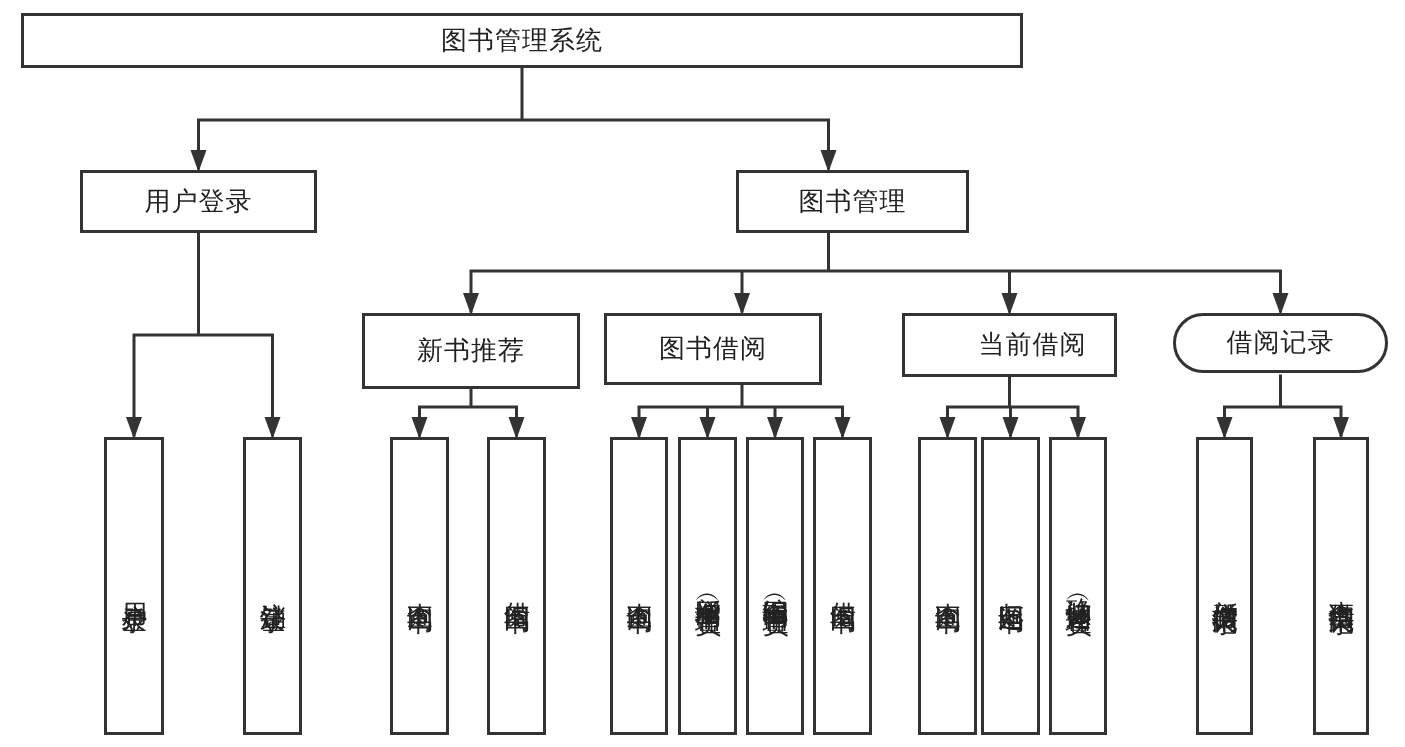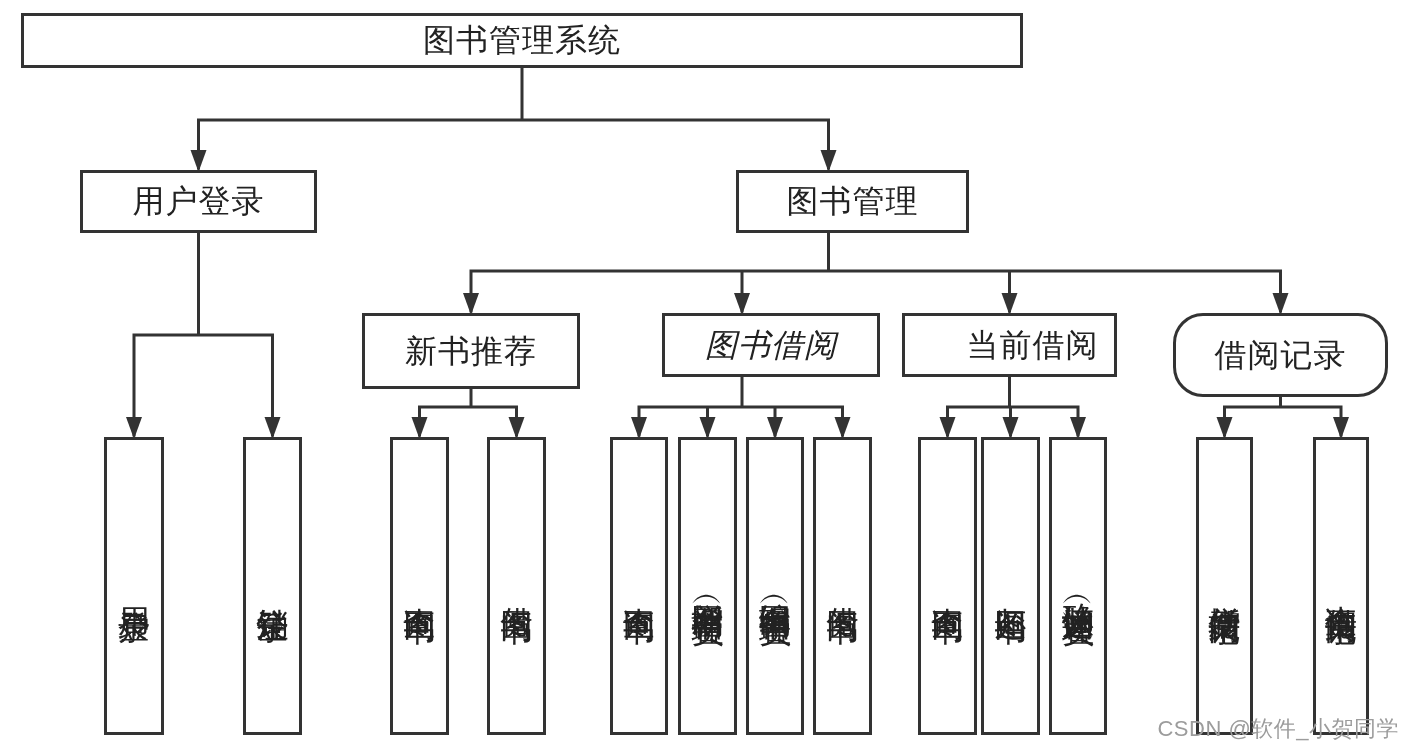--- a/index.html
+++ b/index.html
@@ -18,21 +18,21 @@
   }
   svg.connectors{position:absolute;left:0;top:0;z-index:1;}
   .node{
     position:absolute;
     box-sizing:border-box;
     border:3px solid var(--line);
     background:#fff;
     display:flex;
     align-items:center;
     justify-content:center;
-    font-size:32px;
+    font-size:26px;
     color:var(--text);
     z-index:2;
     letter-spacing:1px;
     text-align:center;
     line-height:1.15;
   }
   .node.vertical{
     writing-mode:vertical-rl;
     text-orientation:mixed;
     letter-spacing:2px;
@@ -78,31 +78,30 @@
       <polygon points="1070,417 1086,417 1078,439" fill="#333333"></polygon>
       <path d="M 1280.5 376 L 1280.5 407 M 1224.5 407 L 1341 407 M 1224.5 407 L 1224.5 435 M 1341 407 L 1341 435" fill="none" stroke="#333333" stroke-width="3" stroke-linecap="square"></path>
       <polygon points="1216.5,417 1232.5,417 1224.5,439" fill="#333333"></polygon>
       <polygon points="1333,417 1349,417 1341,439" fill="#333333"></polygon>
     </svg>
   <div id="nodes">
       <div class="node" style="left: 21px; top: 13px; width: 1002px; height: 55px;">图书管理系统</div>
       <div class="node" style="left: 80px; top: 170px; width: 237px; height: 63px;">用户登录</div>
       <div class="node" style="left: 712px; top: 170px; width: 233px; height: 63px; margin-left: 24px;">图书管理</div>
       <div class="node" style="left: 362px; top: 313px; width: 218px; height: 76px;">新书推荐</div>
-      <div class="node" style="left: 662px; top: 313px; width: 218px; height: 64px; font-style: italic;">图书借阅</div>
+      <div class="node" style="left: 604px; top: 313px; width: 218px; height: 72px;">图书借阅</div>
       <div class="node" style="left: 902px; top: 313px; width: 215px; height: 64px; padding-left: 46px;">当前借阅</div>
-      <div class="node" style="left: 1173px; top: 313px; width: 215px; height: 84px; border-radius: 30px;">借阅记录</div>
+      <div class="node" style="left: 1173px; top: 313px; width: 215px; height: 60px; border-radius: 30px;">借阅记录</div>
       <div class="node vertical" style="left: 104px; top: 437px; width: 60px; height: 298px;">用户登录</div>
       <div class="node vertical" style="left: 243px; top: 437px; width: 59px; height: 298px;">注销登录</div>
       <div class="node vertical" style="left: 390px; top: 437px; width: 59px; height: 298px;">查询图书</div>
       <div class="node vertical" style="left: 487px; top: 437px; width: 59px; height: 298px;">借阅图书</div>
       <div class="node vertical" style="left: 610px; top: 437px; width: 58px; height: 298px;">查询图书</div>
       <div class="node vertical" style="left: 678px; top: 437px; width: 59px; height: 298px;">新增图书（管理员）</div>
       <div class="node vertical" style="left: 746px; top: 437px; width: 58px; height: 298px;">编辑图书（管理员）</div>
       <div class="node vertical" style="left: 813px; top: 437px; width: 59px; height: 298px;">借阅图书</div>
       <div class="node vertical" style="left: 918px; top: 437px; width: 59px; height: 298px;">查询图书</div>
       <div class="node vertical" style="left: 981px; top: 437px; width: 59px; height: 298px;">归还图书</div>
       <div class="node vertical" style="left: 1049px; top: 437px; width: 58px; height: 298px;">确认归还（管理员）</div>
       <div class="node vertical" style="left: 1196px; top: 437px; width: 57px; height: 298px;">新增借阅记录</div>
       <div class="node vertical" style="left: 1313px; top: 437px; width: 56px; height: 298px;">查询借阅记录</div>
     </div>
-  <div class="watermark">CSDN @软件_小贺同学</div>
 </div>
 
 </body></html>

